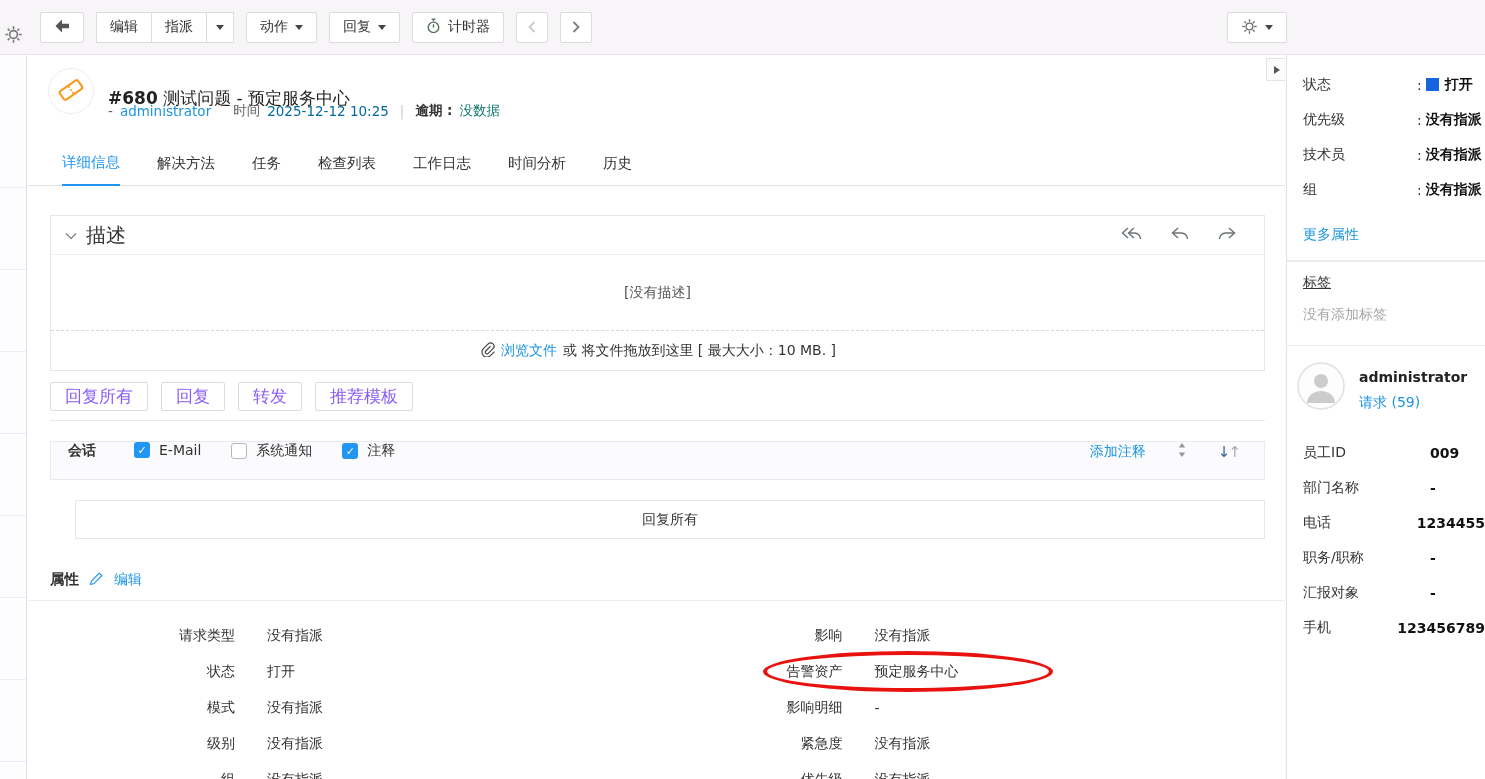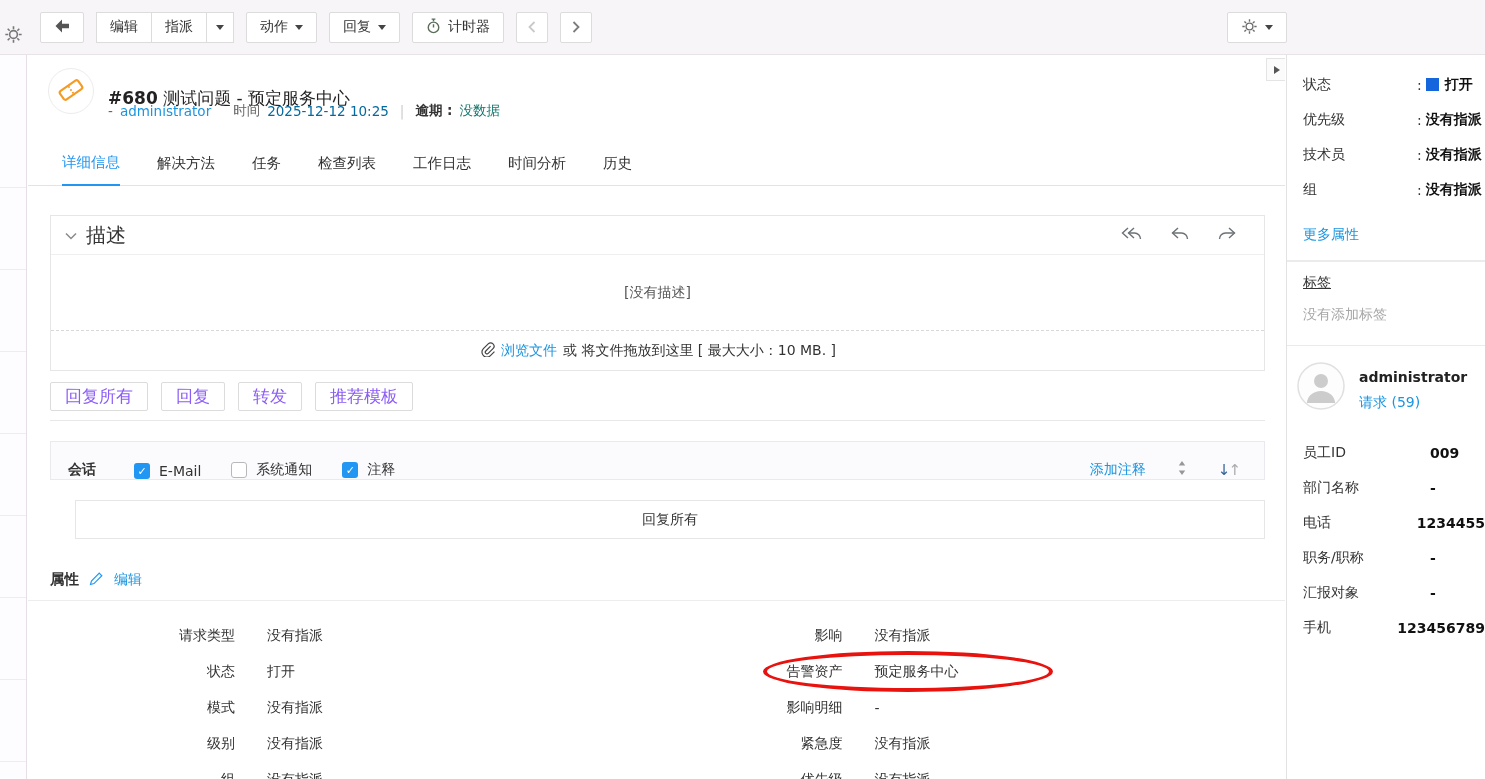--- a/index.html
+++ b/index.html
@@ -64,21 +64,21 @@
   .desc-body { height:75px; display:flex; align-items:center; justify-content:center; color:#555; }
   .attach-row { border-top:1px dashed #d8d8d8; height:40px; display:flex; align-items:center; justify-content:center; gap:6px; color:#333; }
 
   .reply-btns { position:absolute; left:22px; top:327px; display:flex; gap:13px; }
   .rbtn { height:29px; background:#fff; border:1px solid #dcdcdc; border-radius:2px; padding:0 14px;
     font-size:17px; color:#8b5cf6; display:inline-flex; align-items:center; cursor:pointer; }
   .under-div { position:absolute; left:22px; top:365px; width:1215px; border-bottom:1px solid #e8e8e8; }
 
   
   .conv-bar { position:absolute; left:22px; top:386px; width:1215px; height:39px; background:#fbfafd;
-    border:1px solid #e9e9ef; display:flex; align-items:flex-end; padding:0 17px; }
+    border:1px solid #e9e9ef; display:flex; align-items:flex-start; padding:0 17px; }
   .conv-title { font-weight:bold; font-size:14px; margin-right:38px; }
   .conv-filter { display:flex; align-items:center; gap:9px; margin-right:30px; cursor:pointer; }
   .cb { width:16px; height:16px; border-radius:3px; display:inline-flex; align-items:center; justify-content:center; }
   .cb.checked { background:#2196f3; color:#fff; font-size:11px; }
   .cb.unchecked { background:#fff; border:1.5px solid #b8b8b8; color:transparent; }
   .conv-right { margin-left:auto; display:flex; align-items:center; gap:30px; padding-right:8px; }
   .sort-icon { font-size:15px; cursor:pointer; letter-spacing:-2px; }
   .sort-icon .down { color:#34639c; } .sort-icon .up { color:#aaa; }
   .conv-empty { position:absolute; left:47px; top:445px; width:1190px; height:39px; border:1px solid #e6e6e6;
     display:flex; align-items:center; justify-content:center; color:#333; }

